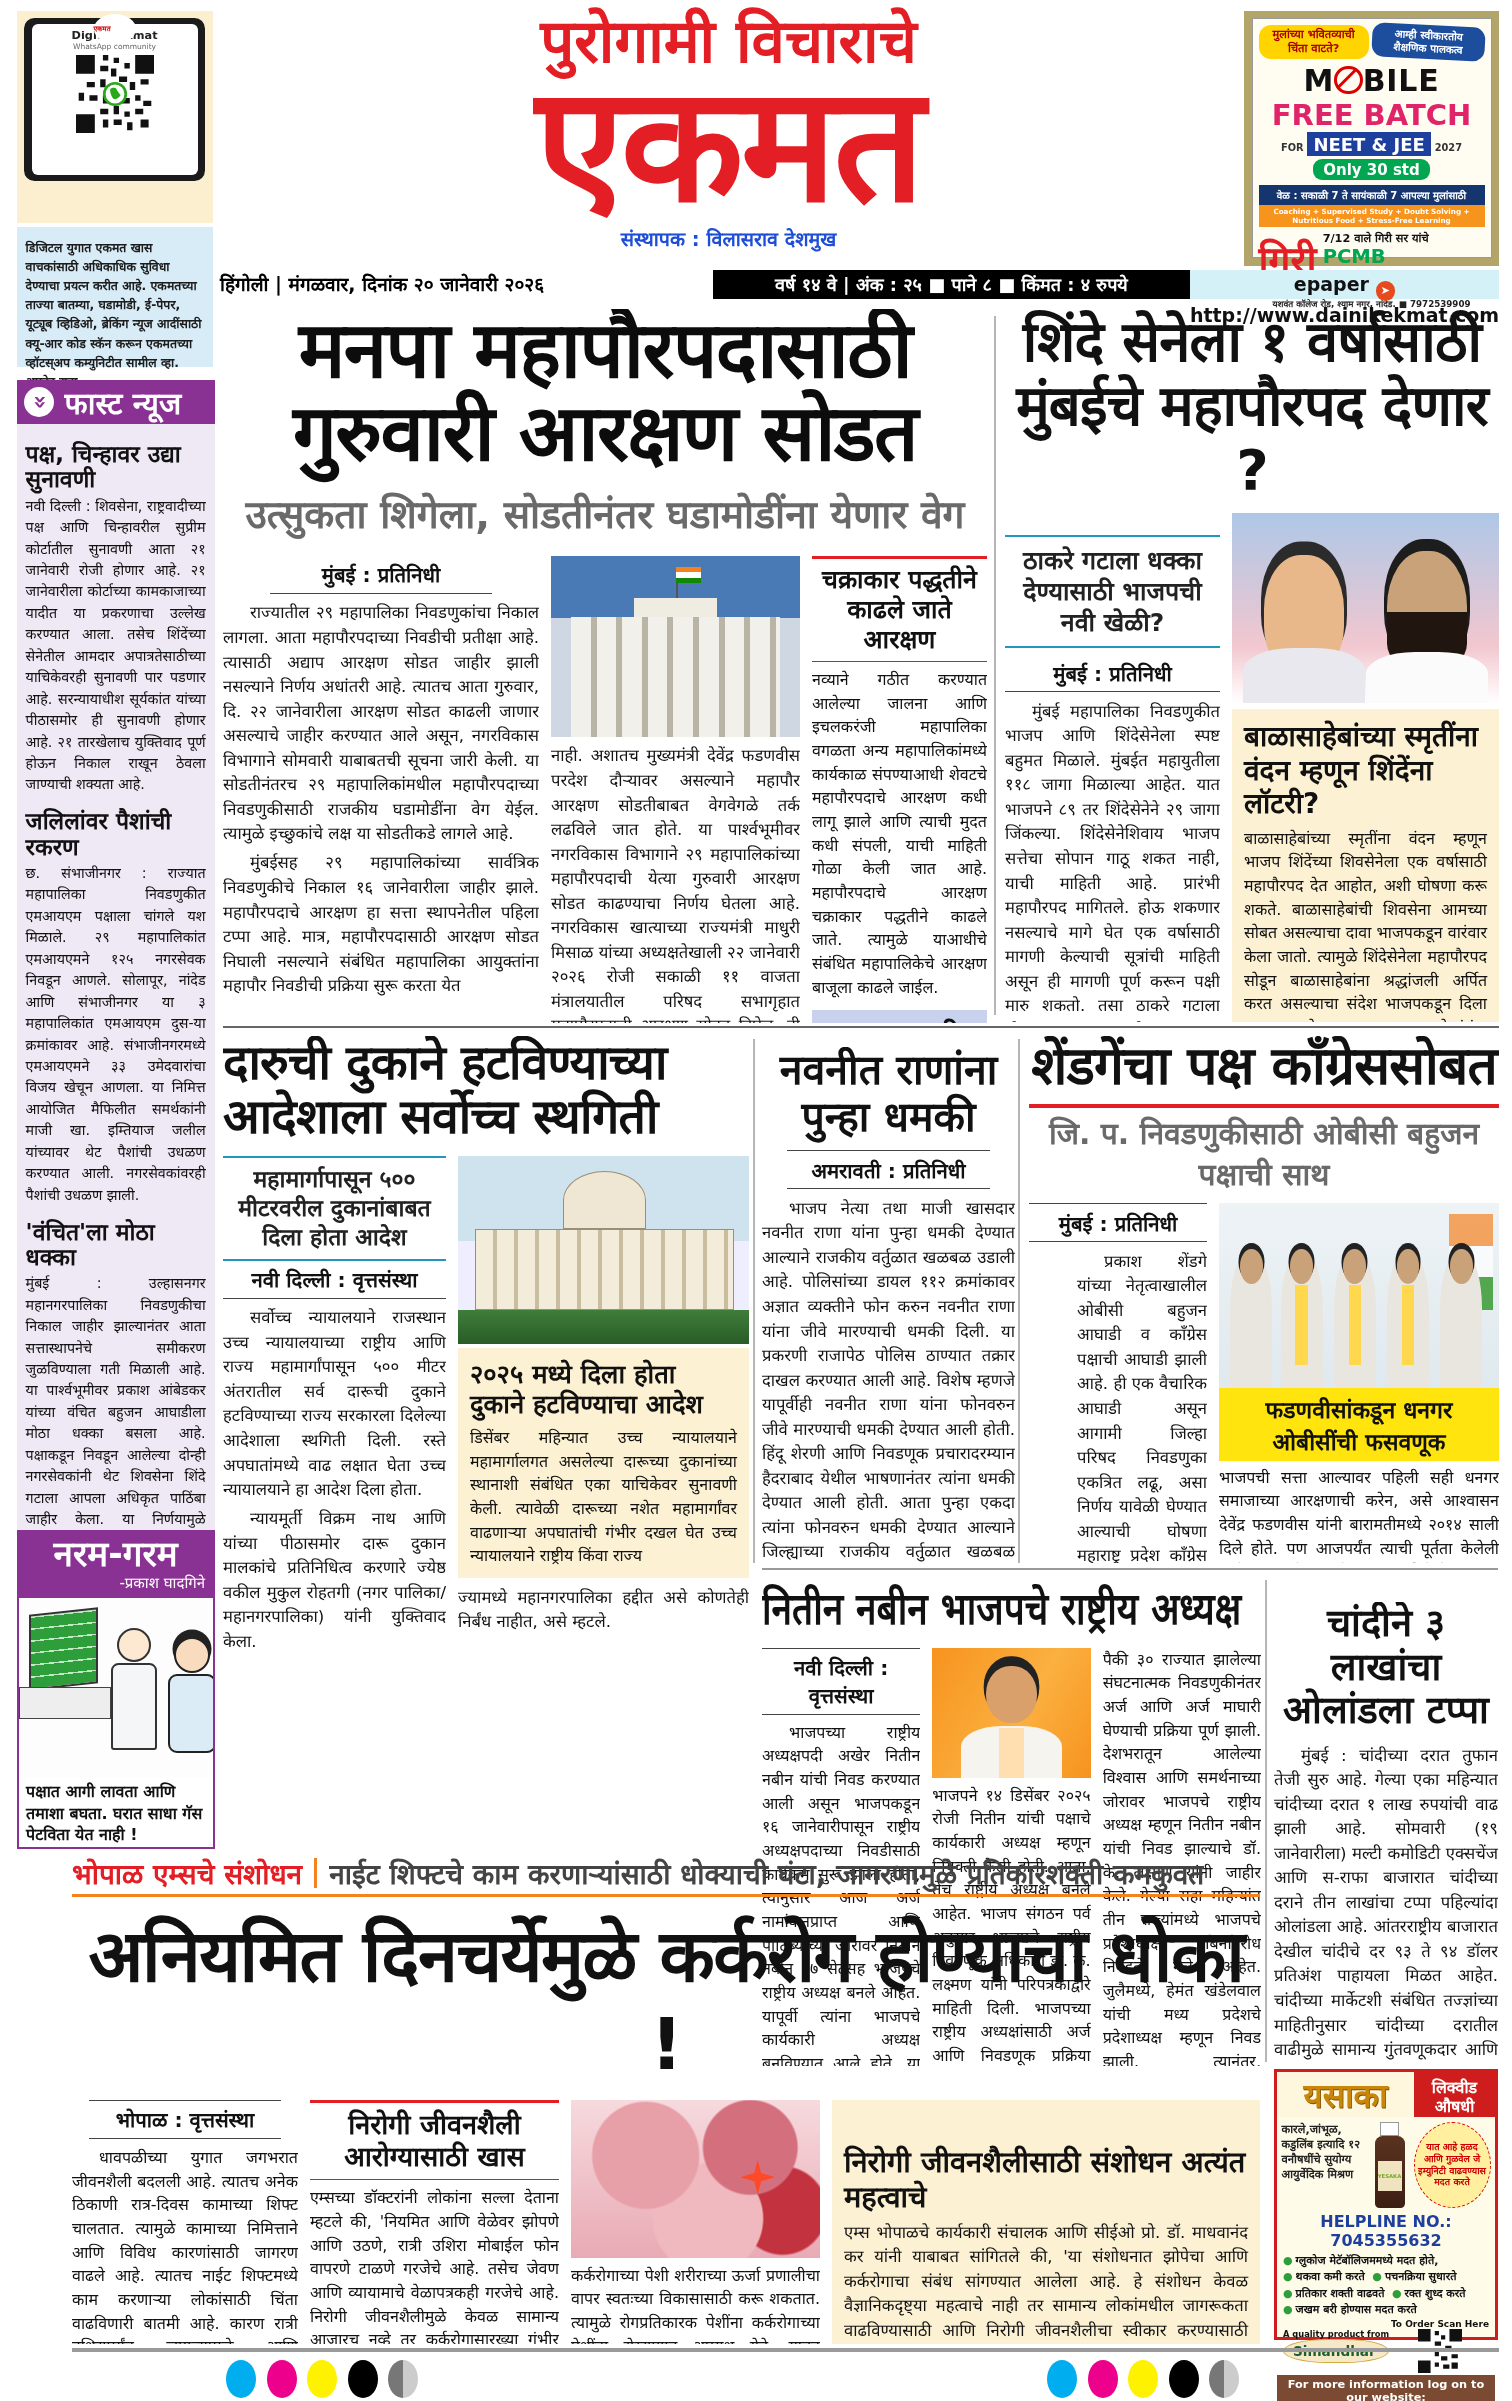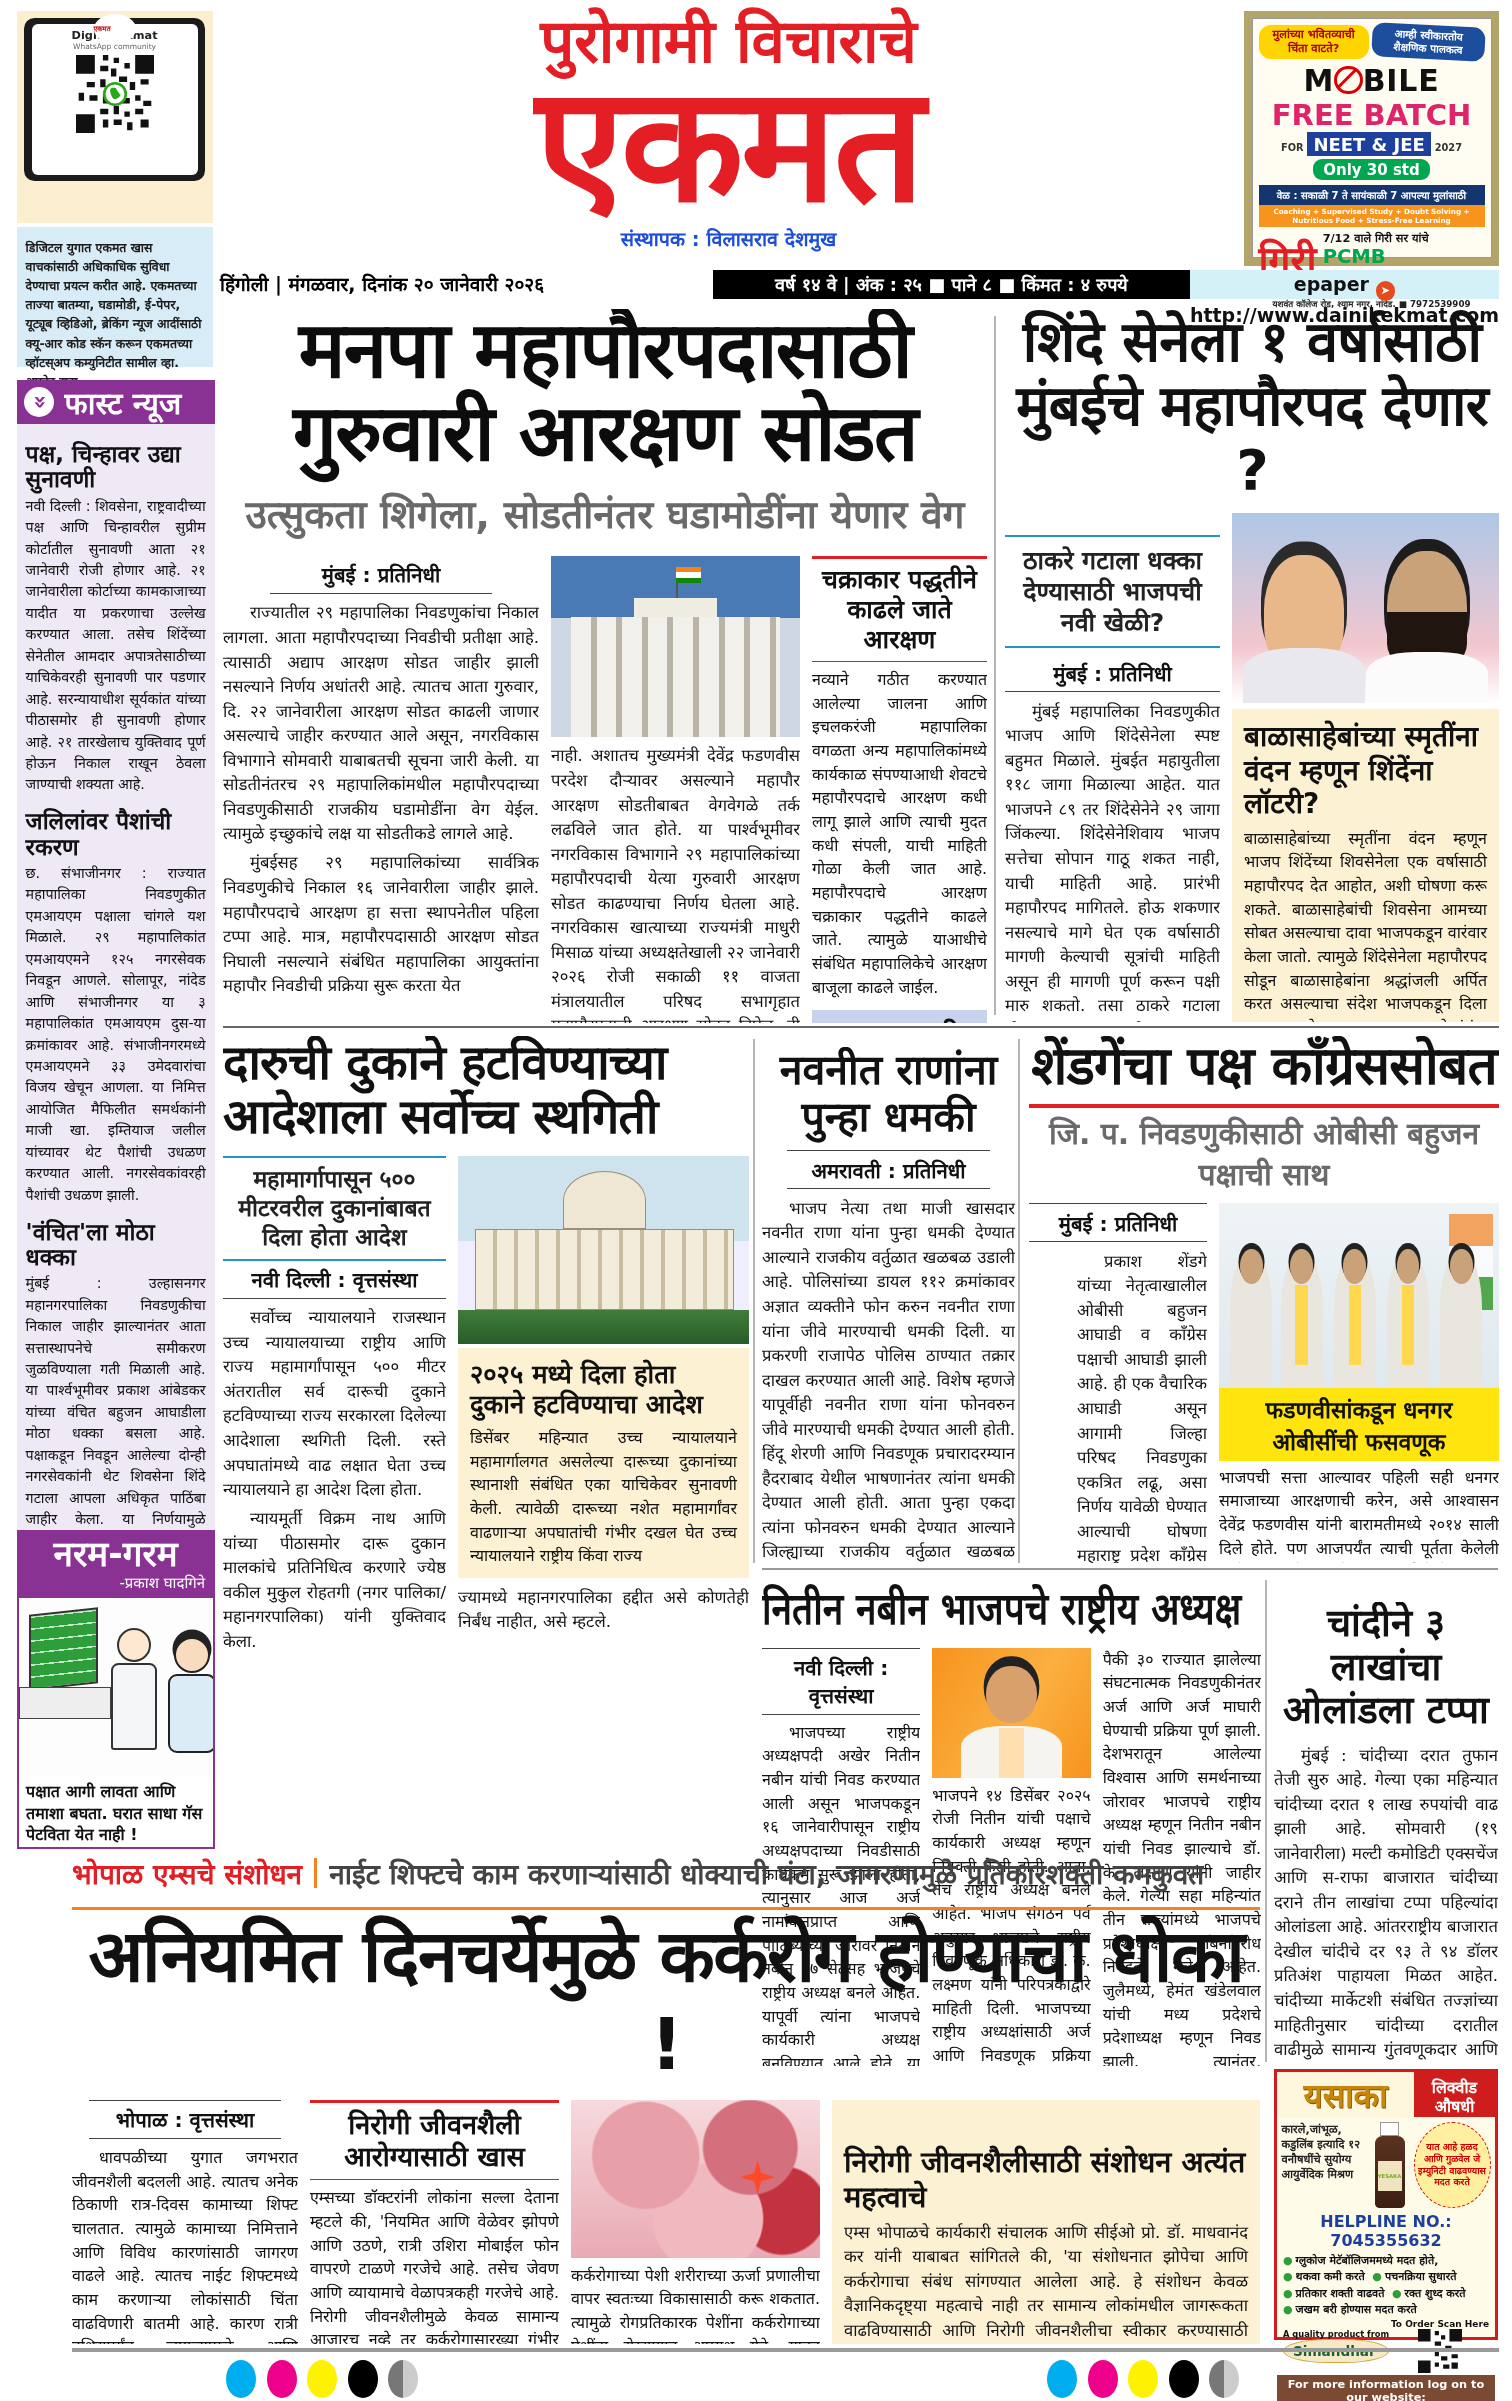--- a/index.html
+++ b/index.html
@@ -119,21 +119,21 @@
   .congman:before{content:"";display:block;width:54%;height:26%;background:#caa27a;border-radius:50%;margin:-14% auto 0;box-shadow:0 -4.5px 0 1.5px #222;}
   .congman.s:after{content:"";display:block;width:30%;height:60%;background:#ffd84d;margin:4% auto 0;}
   .congflag{position:absolute;right:2%;top:6%;width:16%;height:52%;background:linear-gradient(#f5821f 0 33%,#fff 33% 66%,#138808 66%);opacity:.7;}
   .ph-cells{background:radial-gradient(circle at 30% 35%,#e8a0a8 0 26%,transparent 27%),
              radial-gradient(circle at 72% 30%,#d4707e 0 22%,transparent 23%),
              radial-gradient(circle at 55% 75%,#f0b9c0 0 30%,transparent 31%),
              radial-gradient(circle at 85% 70%,#c2333f 0 18%,transparent 19%),linear-gradient(#f6dade,#e9aab4);}
   .spark{position:absolute;right:18%;top:38%;width:35px;height:35px;background:#ff4a2a;
          clip-path:polygon(50% 0,60% 38%,100% 50%,60% 62%,50% 100%,40% 62%,0 50%,40% 38%);}
   
-  .strip{display:flex;align-items:center;border-bottom:3.8px solid #f5821f;padding-bottom:15px;}
+  .strip{display:flex;align-items:center;border-bottom:3.8px solid #f5821f;padding-bottom:2px;}
   .strip .lab{color:#e31e24;font-size:28px;font-weight:900;white-space:nowrap;}
   .strip .sep{width:3px;height:30px;background:#f5821f;margin:0 12px;}
   .strip .hd{color:#444;font-size:28px;font-weight:900;white-space:nowrap;overflow:hidden;}
   .h1e{font-size:72px;font-weight:900;text-align:center;letter-spacing:-1.5px;}
   
   .yes{border:3px solid #cf1c1c;background:#fffbe9;box-sizing:border-box;display:flex;flex-direction:column;}
   .yhead{display:flex;}
   .ybrand{flex:1;color:#c8860a;font-size:33px;font-weight:900;text-shadow:0.8px 0.8px 0 #7a5206;text-align:center;background:#fff7dd;}
   .ytag{flex:0 0 81px;background:#cf1c1c;color:#fff;font-size:16px;font-weight:900;text-align:center;padding-top:6px;line-height:1.2;}
   .ymid{display:flex;padding:4.5px;gap:3px;align-items:stretch;}

